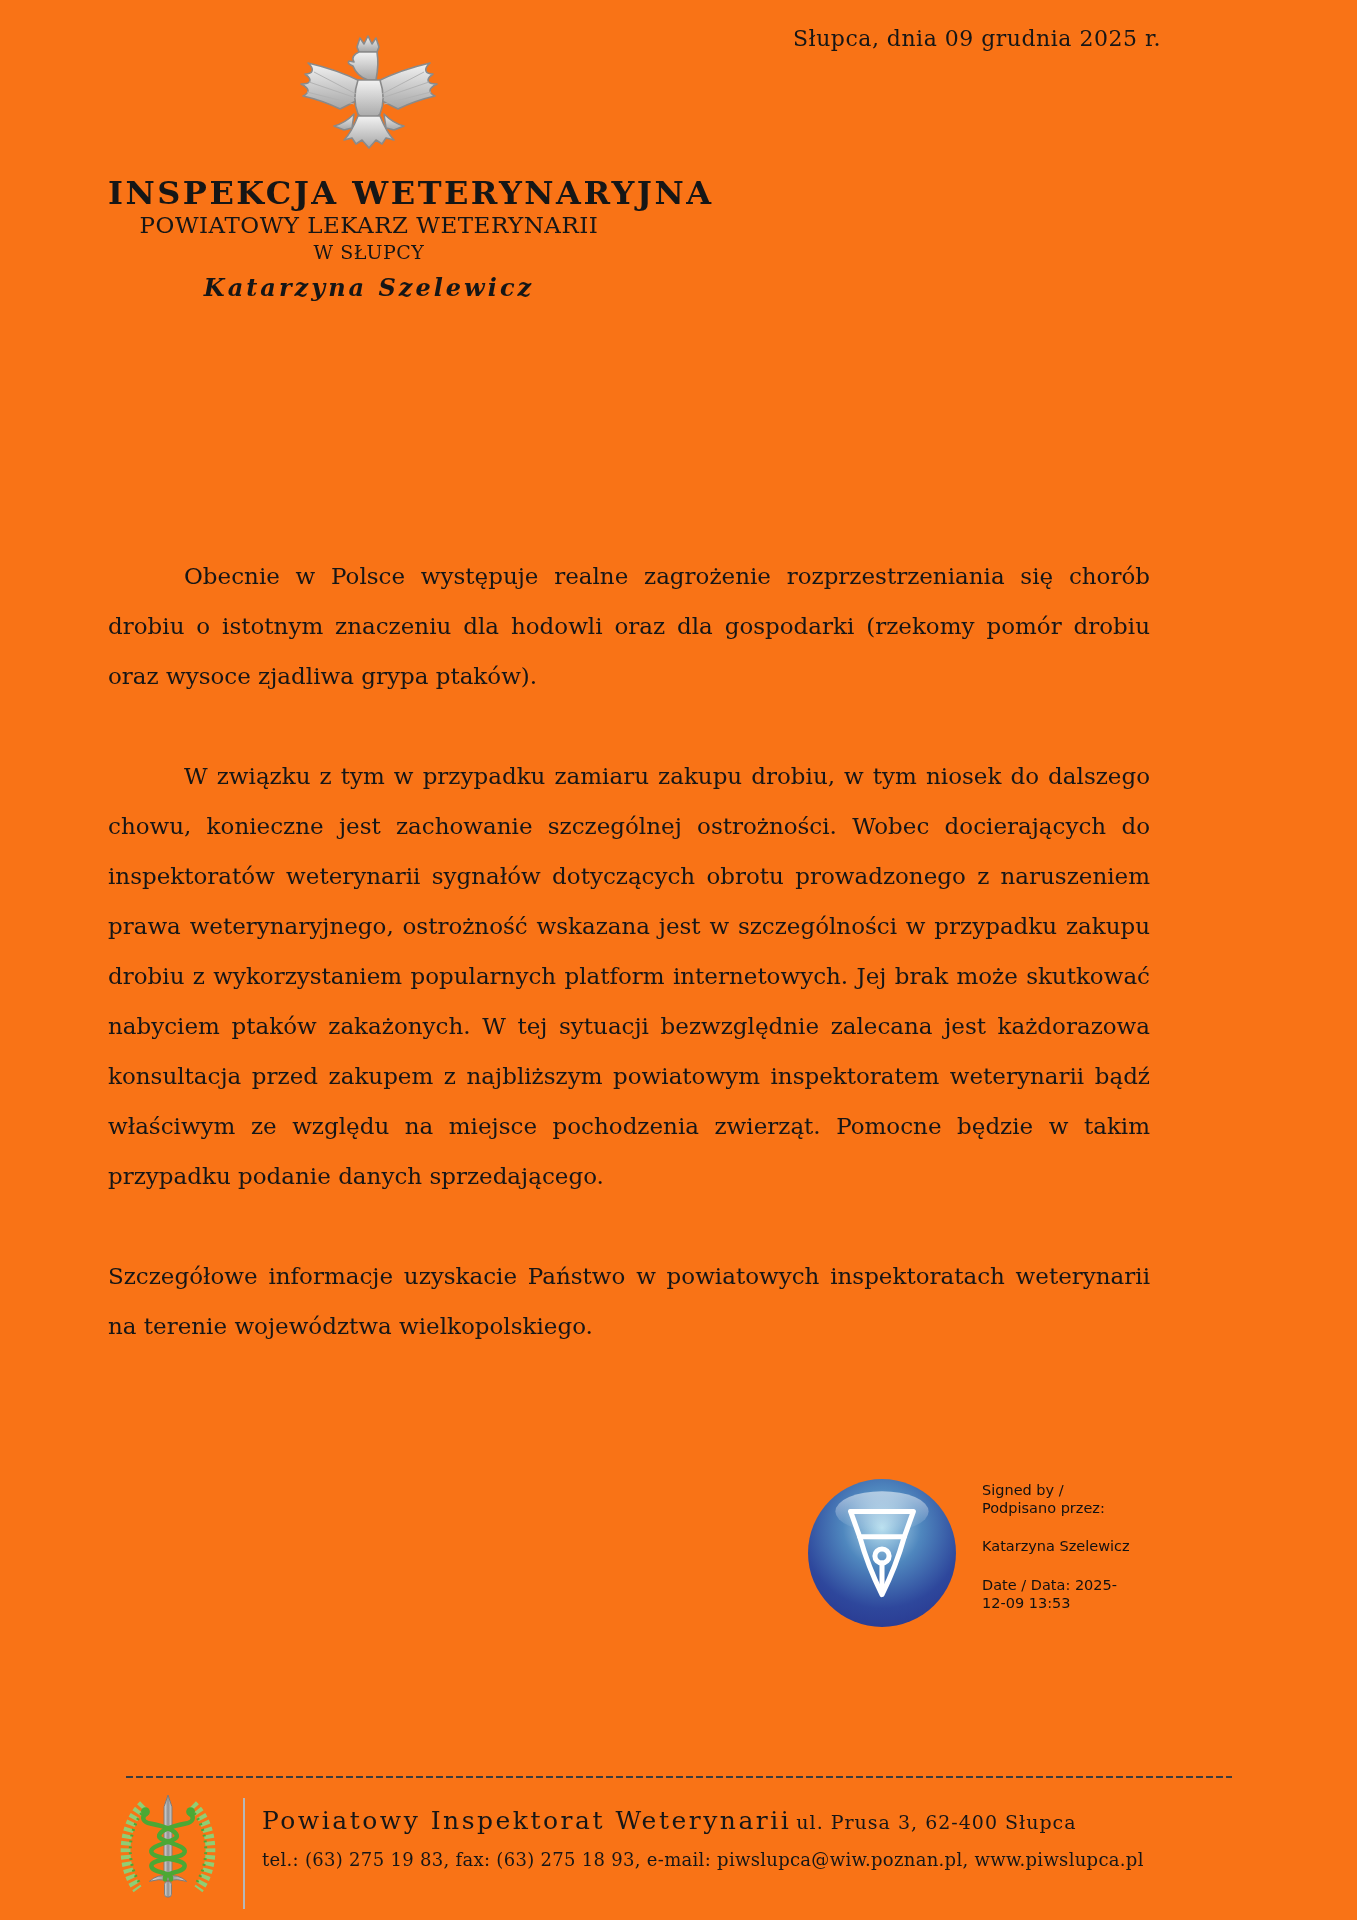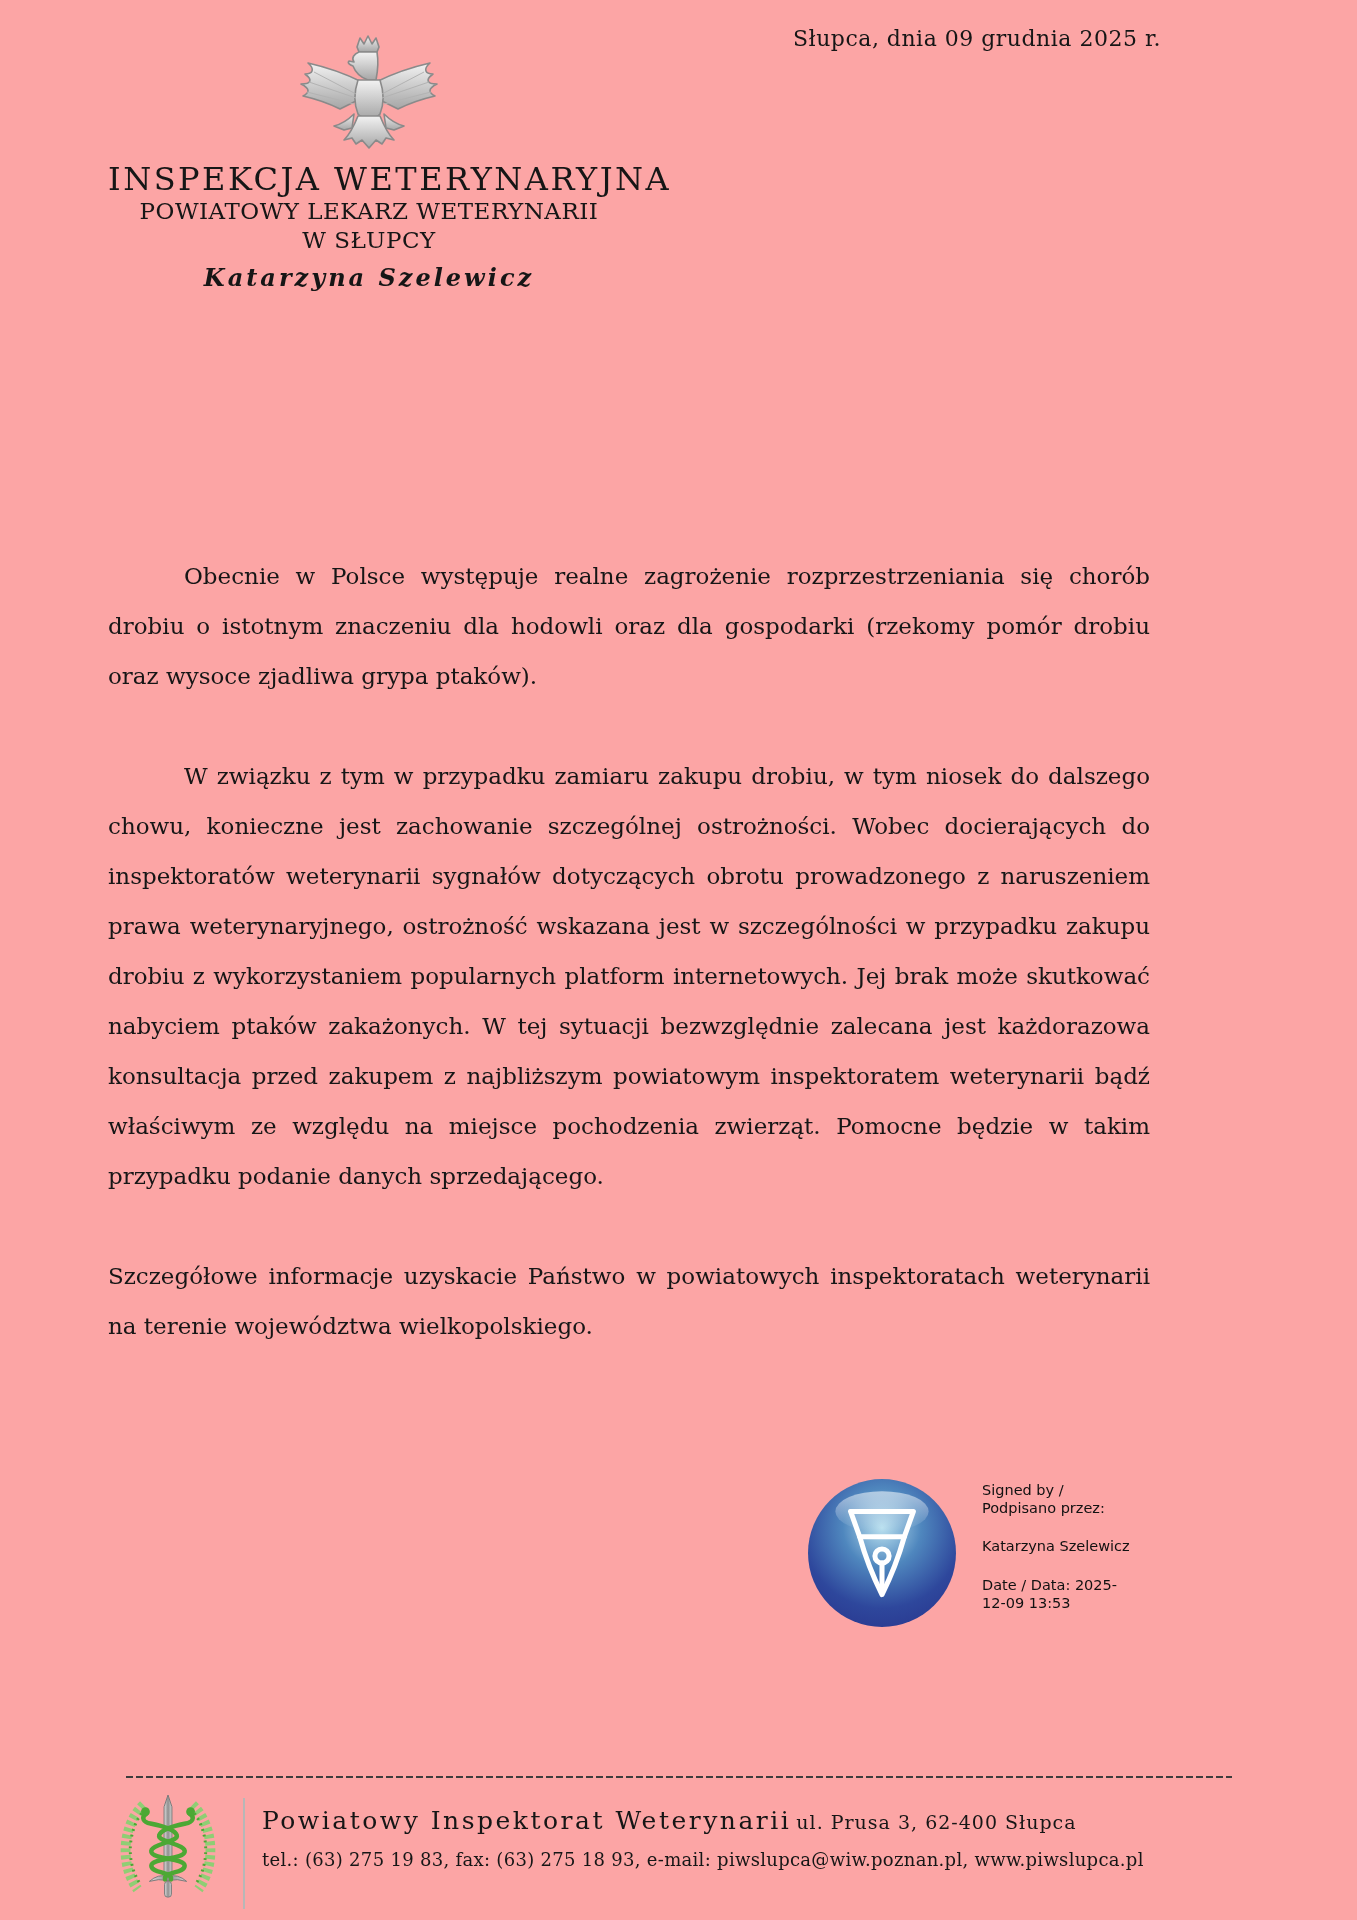--- a/index.html
+++ b/index.html
@@ -1,36 +1,36 @@
 <!DOCTYPE html>
 <html lang="pl"><head>
 <meta charset="utf-8">
 <style>
   html,body{margin:0;padding:0;background:#ffffff;}
   .page{
     position:relative;
     width:1357px;height:1920px;
-    background:#fca5a5;
+    background:#f97316;
     font-family:"DejaVu Serif", serif;
     color:#161616;
     overflow:hidden;
   }
   .date-line{
     position:absolute;top:26px;right:196px;
     font-size:22px;letter-spacing:0.5px;
   }
   
   .letterhead{
     position:absolute;left:108px;top:34px;width:522px;
     text-align:center;
   }
   .eagle{display:block;margin:0 auto;}
-  .org-name{font-size:32px;font-weight:normal;letter-spacing:2.5px;margin-top:4px;white-space:nowrap;}
+  .org-name{font-size:32px;font-weight:bold;letter-spacing:2.5px;margin-top:18px;white-space:nowrap;}
   .office-line{font-size:23px;letter-spacing:0.5px;}
-  .office-line2{font-size:23px;margin-top:3px;letter-spacing:0.5px;}
+  .office-line2{font-size:19px;margin-top:3px;letter-spacing:0.5px;}
   .officer-name{font-size:24px;font-weight:bold;font-style:italic;letter-spacing:3px;margin-top:10px;}
   
   .doc-title{
     position:absolute;left:108px;top:426px;width:1054px;
     text-align:center;font-weight:bold;font-size:25px;line-height:38px;
   }
   
   .body-text{
     position:absolute;left:108px;top:551px;width:1054px;
     font-size:23px;line-height:50px;text-align:justify;

